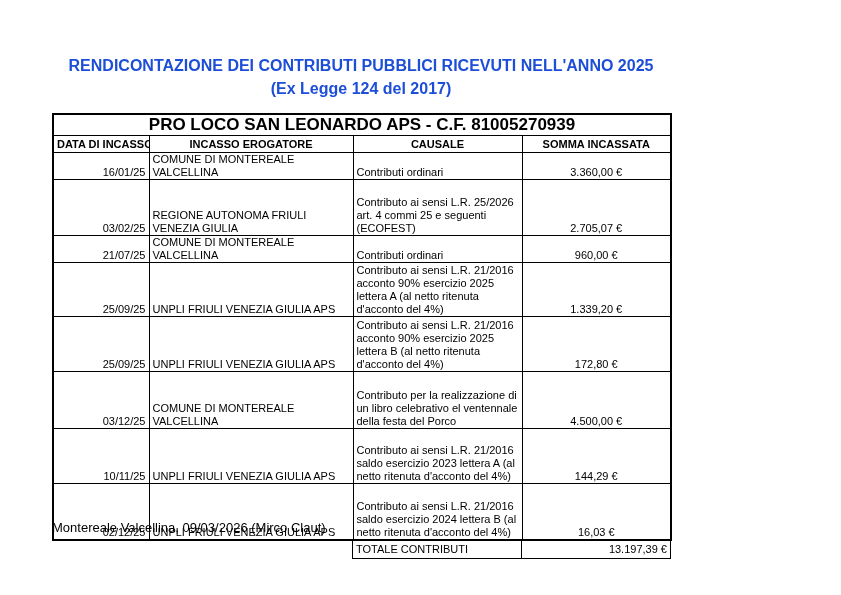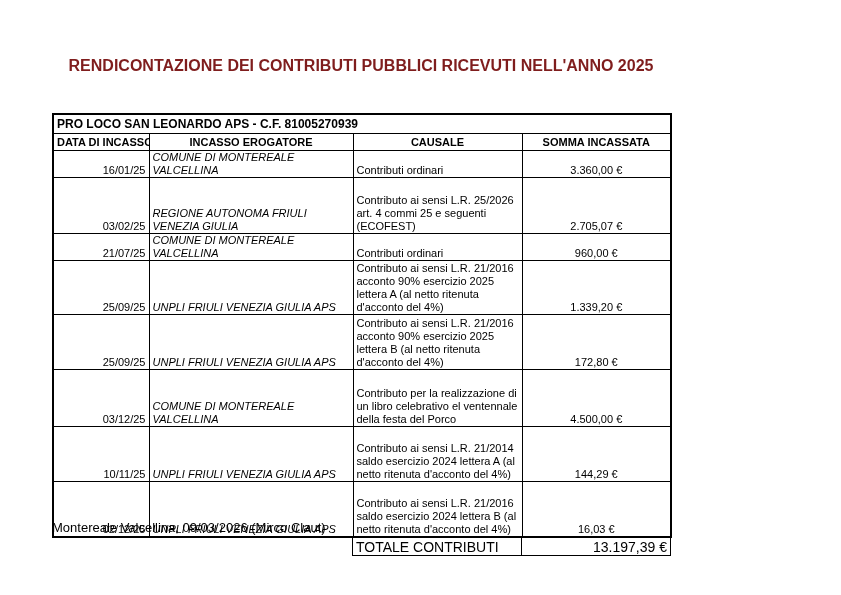--- a/index.html
+++ b/index.html
@@ -17,21 +17,21 @@
   }
   .doc-title {
     position: absolute;
     top: 54px;
     left: 52px;
     width: 618px;
     text-align: center;
     font-weight: bold;
     font-size: 16px;
     line-height: 23px;
-    color: #7f1d1d;
+    color: #1d4ed8;
   }
   .table-wrap {
     position: absolute;
     top: 113px;
     left: 52px;
     width: 618px;
   }
   table {
     border-collapse: collapse;
     table-layout: fixed;
@@ -41,70 +41,71 @@
     border: 2px solid #000000;
   }
   table.main td, table.main th {
     border: 1px solid #000000;
     padding: 0 3px;
     overflow: hidden;
   }
   tr.banner-row { height: 19px; }
   .banner-cell {
     font-weight: bold;
-    font-size: 12px;
-    text-align: left;
+    font-size: 17px;
+    text-align: center;
     vertical-align: middle;
     white-space: nowrap;
   }
   tr.colhead-row { height: 17px; }
   .colhead-cell {
     font-weight: bold;
     font-size: 11px;
     text-align: center;
     vertical-align: middle;
     white-space: nowrap;
   }
   td.c-date, td.c-sogg, td.c-caus, td.c-somma {
     font-size: 11px;
     line-height: 13px;
     vertical-align: bottom;
   }
   td.c-date  { text-align: right; }
-  td.c-sogg  { text-align: left; font-style: italic; }
+  td.c-sogg  { text-align: left; }
   td.c-caus  { text-align: left; }
   td.c-somma { text-align: center; }
   table.total {
     width: 318px;
     margin-left: 300px;
   }
   table.total td {
     border: 1px solid #000000;
     border-top: none;
     padding: 0 3px;
-    font-size: 14px;
+    font-size: 11px;
     vertical-align: middle;
     height: 17px;
   }
   td.t-label { text-align: left; }
   td.t-value { text-align: right; }
   .doc-footer {
     position: absolute;
     top: 520px;
     left: 52px;
     font-size: 13px;
     color: #000000;
     white-space: nowrap;
   }
 </style>
 </head>
 <body>
 
 <div class="doc-title">
   <div>RENDICONTAZIONE DEI CONTRIBUTI PUBBLICI RICEVUTI NELL'ANNO 2025</div>
+  <div>(Ex Legge 124 del 2017)</div>
 </div>
 
 <div class="table-wrap">
   <table class="main">
     <colgroup>
       <col style="width:96px">
       <col style="width:204px">
       <col style="width:169px">
       <col style="width:149px">
     </colgroup>
@@ -151,21 +152,21 @@
       </tr>
       <tr style="height:57px">
         <td class="c-date">03/12/25</td>
         <td class="c-sogg">COMUNE DI MONTEREALE VALCELLINA</td>
         <td class="c-caus">Contributo per la realizzazione di un libro celebrativo el ventennale della festa del Porco</td>
         <td class="c-somma">4.500,00 €</td>
       </tr>
       <tr style="height:55px">
         <td class="c-date">10/11/25</td>
         <td class="c-sogg">UNPLI FRIULI VENEZIA GIULIA APS</td>
-        <td class="c-caus">Contributo ai sensi L.R. 21/2014 saldo esercizio 2024 lettera A (al netto ritenuta d'acconto del 4%)</td>
+        <td class="c-caus">Contributo ai sensi L.R. 21/2016 saldo esercizio 2023 lettera A (al netto ritenuta d'acconto del 4%)</td>
         <td class="c-somma">144,29 €</td>
       </tr>
       <tr style="height:56px">
         <td class="c-date">02/12/25</td>
         <td class="c-sogg">UNPLI FRIULI VENEZIA GIULIA APS</td>
         <td class="c-caus">Contributo ai sensi L.R. 21/2016 saldo esercizio 2024 lettera B (al netto ritenuta d'acconto del 4%)</td>
         <td class="c-somma">16,03 €</td>
       </tr>
     </tbody>
   </table>

